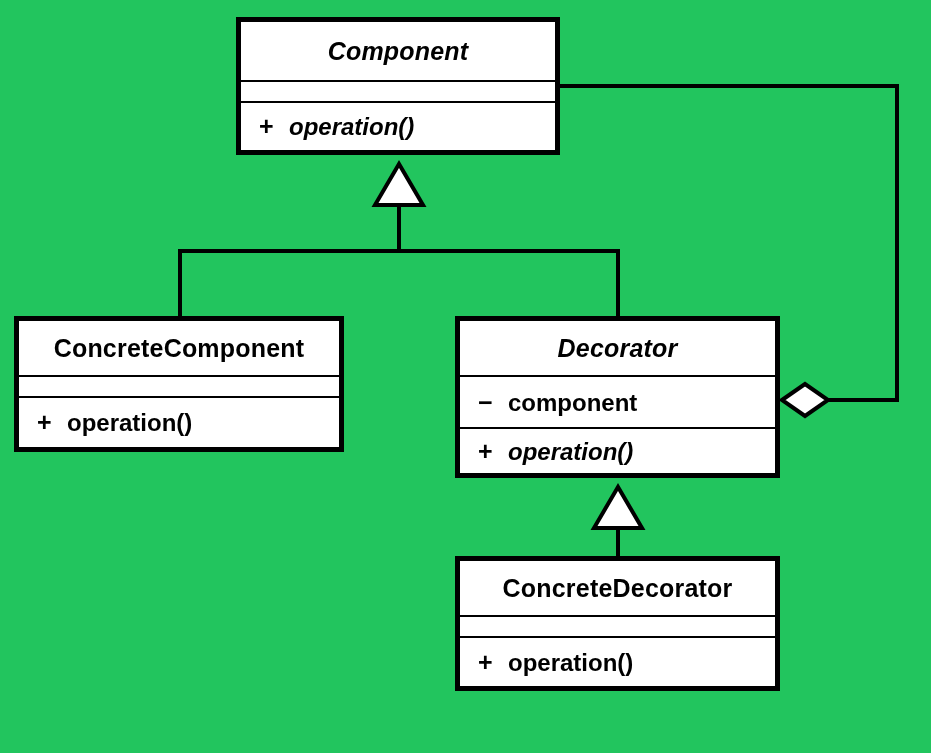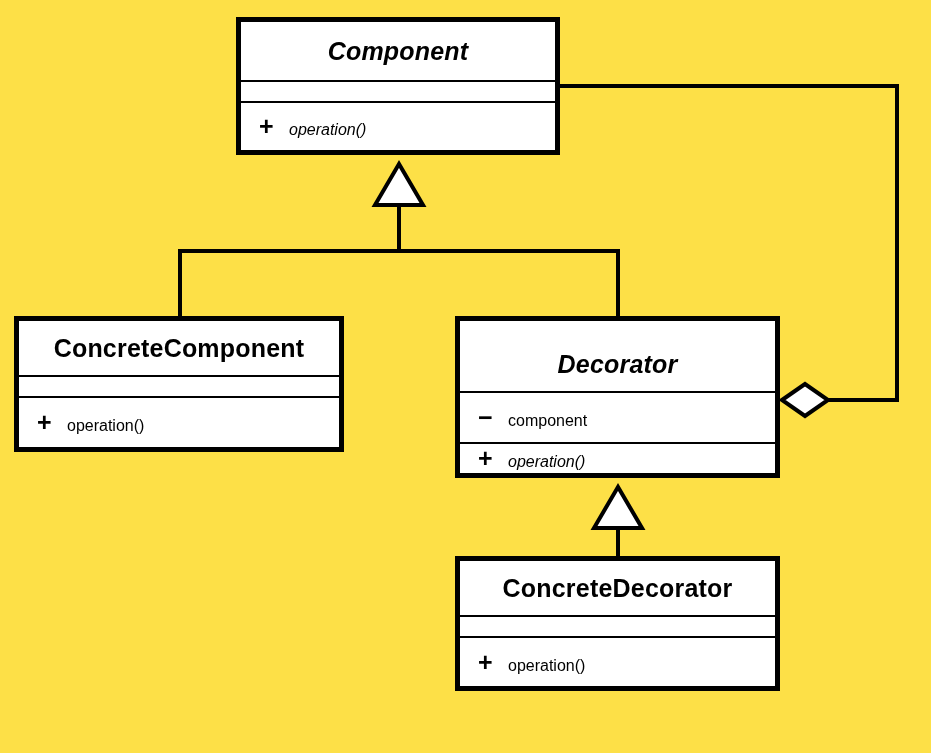--- a/index.html
+++ b/index.html
@@ -9,21 +9,21 @@
     background: #ffffff;
   }
   body {
     font-family: "Liberation Sans", sans-serif;
     color: #000000;
   }
   #diagram-canvas {
     position: relative;
     width: 931px;
     height: 753px;
-    background: #fde047;
+    background: #22c55e;
     overflow: hidden;
   }
   #connector-layer {
     position: absolute;
     left: 0;
     top: 0;
     width: 931px;
     height: 753px;
     pointer-events: none;
   }
@@ -69,22 +69,22 @@
     white-space: nowrap;
   }
   .member-visibility {
     font-size: 25px;
     font-weight: bold;
     width: 30px;
     display: inline-block;
     flex: none;
   }
   .member-label {
-    font-size: 16px;
-    font-weight: normal;
+    font-size: 24px;
+    font-weight: bold;
   }
   .member-label.abstract {
     font-style: italic;
   }
   
   #class-component {
     left: 236px;
     top: 17px;
     width: 324px;
     height: 138px;
@@ -102,21 +102,21 @@
   #class-concretecomponent .compartment-name       { height: 56px; }
   #class-concretecomponent .compartment-attributes { height: 21px; }
   #class-concretecomponent .compartment-operations { flex: 1 1 auto; }
 
   #class-decorator {
     left: 455px;
     top: 316px;
     width: 325px;
     height: 162px;
   }
-  #class-decorator .compartment-name       { height: 56px; margin-top: 17px; }
+  #class-decorator .compartment-name       { height: 56px; }
   #class-decorator .compartment-attributes { height: 52px; }
   #class-decorator .compartment-operations { flex: 1 1 auto; }
 
   #class-concretedecorator {
     left: 455px;
     top: 556px;
     width: 325px;
     height: 135px;
   }
   #class-concretedecorator .compartment-name       { height: 56px; }

